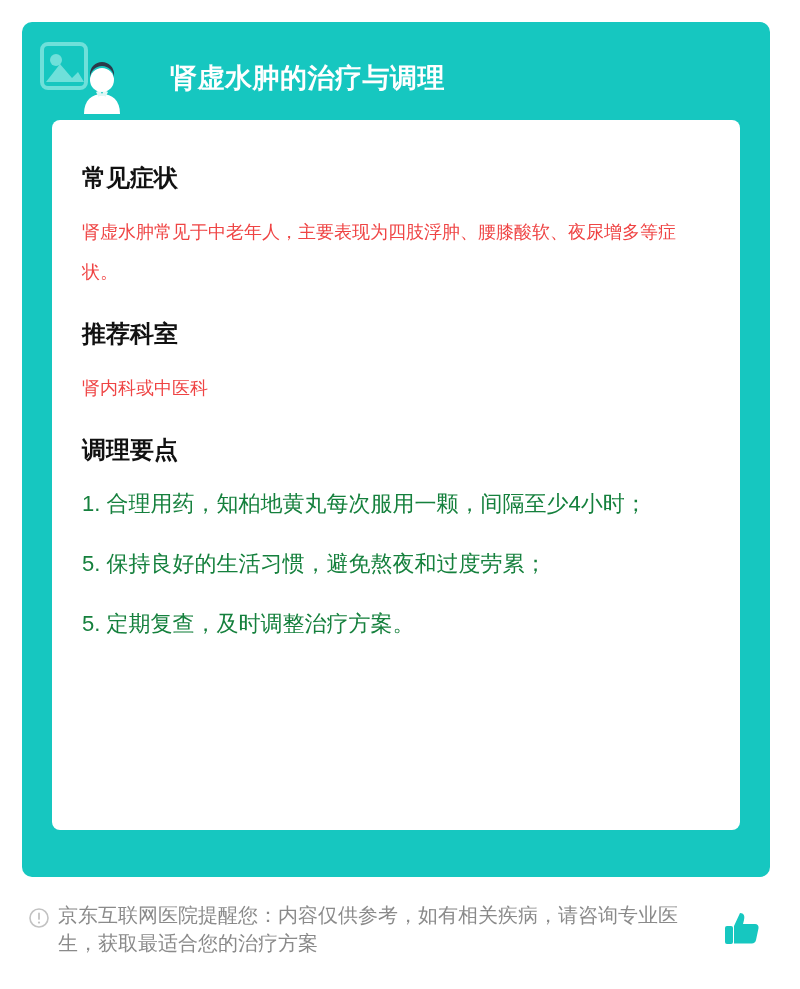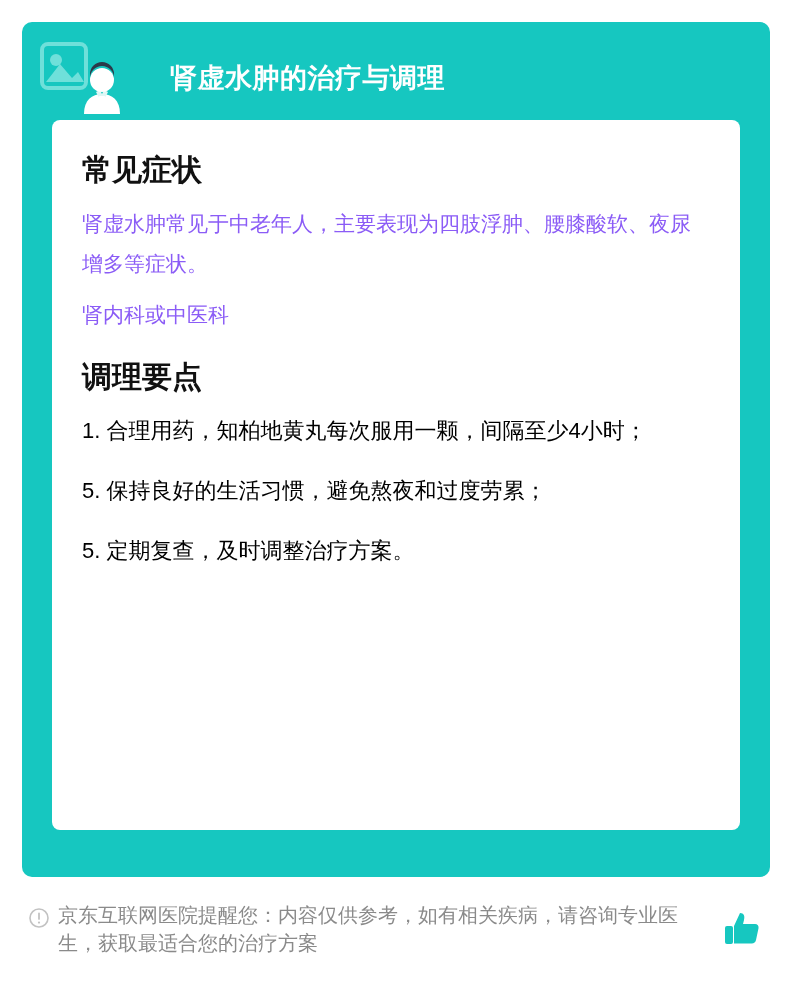--- a/index.html
+++ b/index.html
@@ -53,46 +53,46 @@
   .content {
     margin-top: 24px;
     background: #ffffff;
     border-radius: 8px;
     padding: 26px 30px 30px 30px;
     box-sizing: border-box;
     min-height: 710px;
   }
 
   h2.section-heading {
-    font-size: 30px;
+    font-size: 24px;
     font-weight: bold;
     color: #111111;
-    margin: 8px 0 18px 0;
+    margin: 16px 0 18px 0;
     line-height: 32px;
   }
   h2.section-heading.tight {
     margin-top: 26px;
   }
 
   p.body-text {
-    font-size: 21px;
-    color: #8b5cf6;
+    font-size: 18px;
+    color: #ef4444;
     line-height: 40px;
     margin: 11px 0 10px 0;
   }
 
   ol.tips {
     list-style: none;
     margin: 4px 0 0 0;
     padding: 0;
     counter-reset: tipnum;
   }
   ol.tips li {
     font-size: 22px;
-    color: #000000;
+    color: #15803d;
     line-height: 40px;
     margin-bottom: 20px;
     position: relative;
   }
 
   
   .footer {
     position: relative;
     margin-top: 14px;
     padding: 10px 6px 0 6px;
@@ -141,20 +141,21 @@
       </svg>
     </span>
 
     <div class="card-title">肾虚水肿的治疗与调理</div>
 
     <div class="content">
 
       <h2 class="section-heading">常见症状</h2>
       <p class="body-text">肾虚水肿常见于中老年人，主要表现为四肢浮肿、腰膝酸软、夜尿增多等症状。</p>
 
+      <h2 class="section-heading tight">推荐科室</h2>
       <p class="body-text">肾内科或中医科</p>
 
       <h2 class="section-heading tight">调理要点</h2>
 
       <ol class="tips">
         <li>1. 合理用药，知柏地黄丸每次服用一颗，间隔至少4小时；</li>
         <li>5. 保持良好的生活习惯，避免熬夜和过度劳累；</li>
         <li>5. 定期复查，及时调整治疗方案。</li>
       </ol>
 

